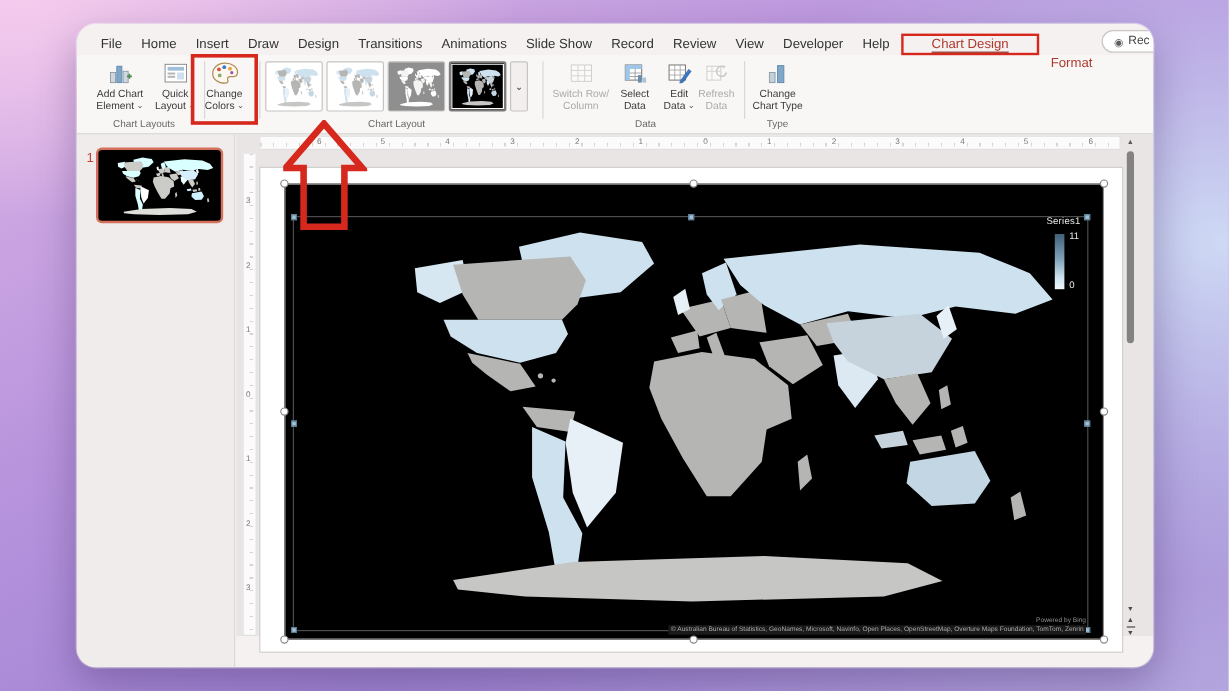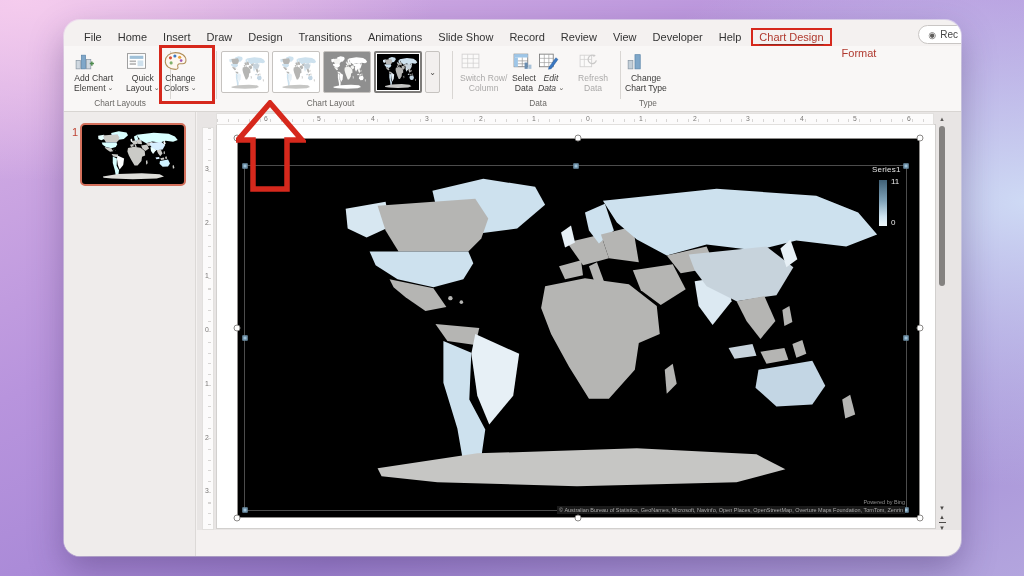--- a/index.html
+++ b/index.html
@@ -18,33 +18,33 @@
     position:absolute; left:64px; top:20px; width:897px; height:536px;
     background:#f4f1f0; border-radius:16px; overflow:hidden;
     box-shadow:0 14px 34px rgba(55,35,90,.35), 0 0 0 1px rgba(255,255,255,.55);
   }
 
   
   .menubar { position:absolute; left:12px; top:6px; height:22px; display:flex; align-items:center; z-index:4; }
   .tab { font-size:11px; color:#333; padding:3px 8px; white-space:nowrap; cursor:default; }
   .tab.red { color:var(--tab-red,#b0392e);margin-top:32px; }
   .tab.boxed {
-    border:2px solid var(--annotation-red,#d6281c); padding:1px 6px; margin:0 2px;
+    border:2px solid var(--annotation-red,#d6281c); padding:1px 23px; margin:0 2px;
     text-decoration:underline; text-underline-offset:3px; text-decoration-color:#8f2b22;
   }
   .rec-pill {
     position:absolute; top:5px; right:-14px; z-index:4;
     background:#fff; border:1px solid #c9c6c4; border-radius:12px;
     font-size:10px; color:#444; padding:3px 16px 3px 9px; display:flex; gap:4px; align-items:center;
   }
   .rec-pill .dot { font-size:9px; color:#5f5d5b; }
 
   
   .ribbon { position:absolute; left:0; right:0; top:26px; height:66px; background:#f9f7f6; border-bottom:1px solid #d8d5d2; z-index:2; }
-  .rbtn { position:absolute; top:3px; height:58px; display:flex; flex-direction:column; align-items:flex-start; cursor:default; }
+  .rbtn { position:absolute; top:3px; height:58px; display:flex; flex-direction:column; align-items:center; cursor:default; }
   .rbtn .ricon { height:24px; display:flex; align-items:center; justify-content:center; }
   .rbtn .rlbl { font-size:8.6px; line-height:1.18; color:#3b3a39; text-align:center; }
   .rbtn .chev { font-size:7px; color:#55534f; margin-left:2px; position:relative; top:-1px; }
   .rbtn.disabled { opacity:.42; filter:grayscale(1); }
   .grp-label { position:absolute; bottom:3px; font-size:8.3px; color:#6b6966; text-align:center; }
   .vdiv { position:absolute; top:5px; bottom:12px; width:1px; background:#d9d6d3; }
 
   .gallery-thumb {
     position:absolute; top:5px; width:48px; height:42px; border:1px solid #c6c3c0;
     background:#fff; overflow:hidden; border-radius:2px;
@@ -77,21 +77,21 @@
 
   .h-ruler { position:absolute; left:152px; top:93px; width:718px; height:12px; background:#fcfbfb; border:1px solid #e2e0de; z-index:1; }
   .h-ruler::after { content:""; position:absolute; left:0; right:0; bottom:2px; height:3px;
     background:repeating-linear-gradient(90deg,#c7c5c3 0 1px,transparent 1px 10.7px); opacity:.7; }
   .h-ruler span { position:absolute; top:1px; transform:translateX(-50%); font-size:6.8px; color:#7a7876; }
   .v-ruler { position:absolute; left:138px; top:107px; width:12px; height:403px; background:#fcfbfb; border:1px solid #e2e0de; z-index:1; }
   .v-ruler::after { content:""; position:absolute; top:0; bottom:0; right:2px; width:3px;
     background:repeating-linear-gradient(180deg,#c7c5c3 0 1px,transparent 1px 10.7px); opacity:.7; }
   .v-ruler span { position:absolute; left:2px; transform:translateY(-50%); font-size:6.8px; color:#7a7876; }
 
-  .canvas { position:absolute; left:153px; top:105px; width:718px; height:403px; background:#fff; box-shadow:0 0 0 1px #d2d0ce; }
+  .canvas { position:absolute; left:153px; top:120px; width:718px; height:403px; background:#fff; box-shadow:0 0 0 1px #d2d0ce; }
 
   .chart { position:absolute; left:20px; top:13px; width:683px; height:380px; background:var(--map-bg,#000); border:1px solid #8f8d8b; }
   .chart svg.map { position:absolute; inset:0; width:100%; height:100%; }
 
   .plot-border { position:absolute; left:6px; top:26px; width:663px; height:346px; border:1px solid #4c4c4c; }
   .sq-handle { position:absolute; width:5px; height:5px; background:#9fc0d6; border:1px solid #5a7econst; border:1px solid #5a7e96; transform:translate(-50%,-50%); }
   .round-handle { position:absolute; width:7px; height:7px; background:#fff; border:1px solid #8a8886; border-radius:50%; transform:translate(-50%,-50%); z-index:3; }
 
   .legend { position:absolute; left:634px; top:26px; width:46px; color:#e6e6e6; }
   .legend .ltitle { font-size:8px; letter-spacing:.2px; }
@@ -299,21 +299,21 @@
               <rect x="2" y="3" width="13" height="3.2" fill="#9ec6e8"></rect>
               <rect x="2" y="6.2" width="3.6" height="8.8" fill="#9ec6e8"></rect>
               <path d="M5.6 9.4 h9.4 M5.6 12.2 h9.4 M9.8 6.2 v8.8" stroke="#8a8a8a" stroke-width=".6"></path>
               <rect x="12" y="11" width="3" height="6" fill="#6a8db0"></rect>
               <rect x="15.5" y="13" width="3" height="4" fill="#a9c2d8"></rect>
             </svg>
         </span>
         <span class="rlbl"><span>Select</span><br><span>Data</span></span>
       </div>
 
-      <div class="rbtn" style="left:474px; width:32px;font-style:italic;">
+      <div class="rbtn" style="left:486px; width:32px;">
         <span class="ricon">
           <svg width="21" height="21" viewBox="0 0 20 20">
               <rect x="1.5" y="3" width="13" height="12" fill="#fff" stroke="#777" stroke-width=".8"></rect>
               <path d="M1.5 7 h13 M1.5 11 h13 M6 3 v12 M10.3 3 v12" stroke="#9a9a9a" stroke-width=".6"></path>
               <path d="M10.5 15.5 L17 6.5 L19 8 L12.6 16.8 L10 17.4 Z" fill="#3b78c3" stroke="#2b5d99" stroke-width=".5"></path>
             </svg>
         </span>
         <span class="rlbl"><span>Edit</span><br>
           <span>Data</span><span class="chev">⌄</span></span>
       </div>

